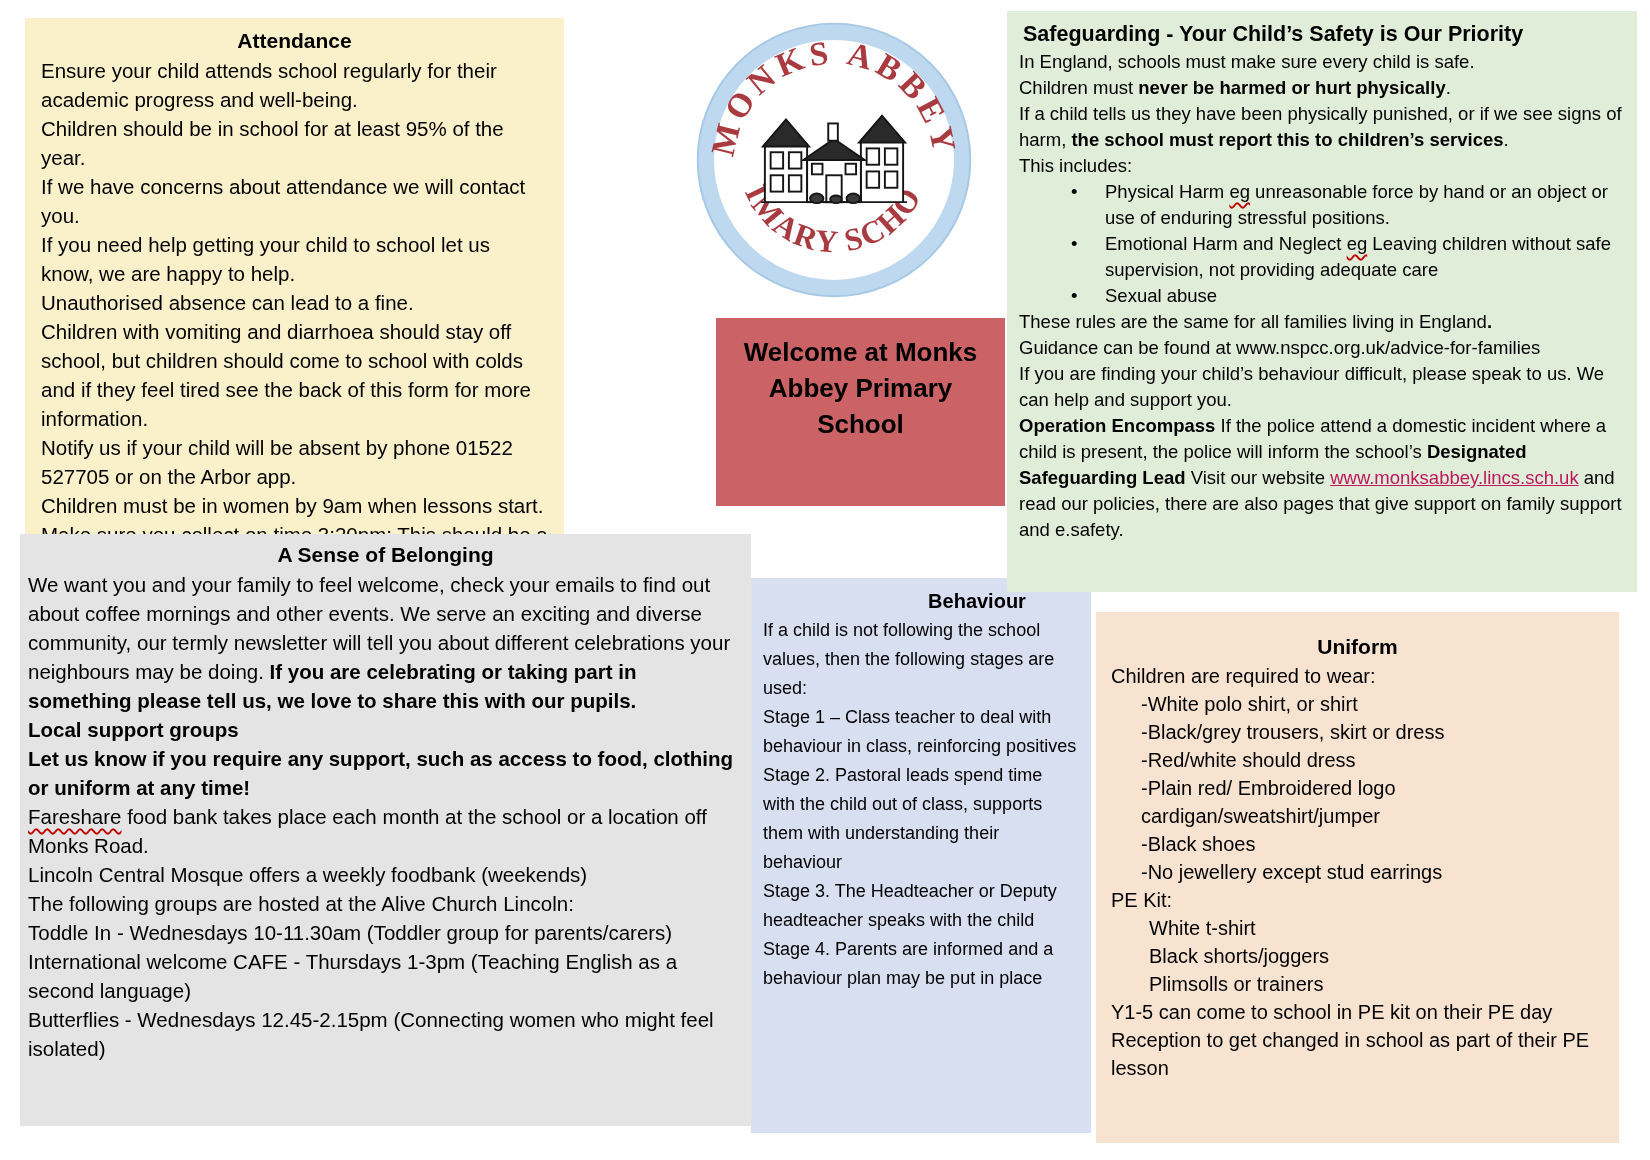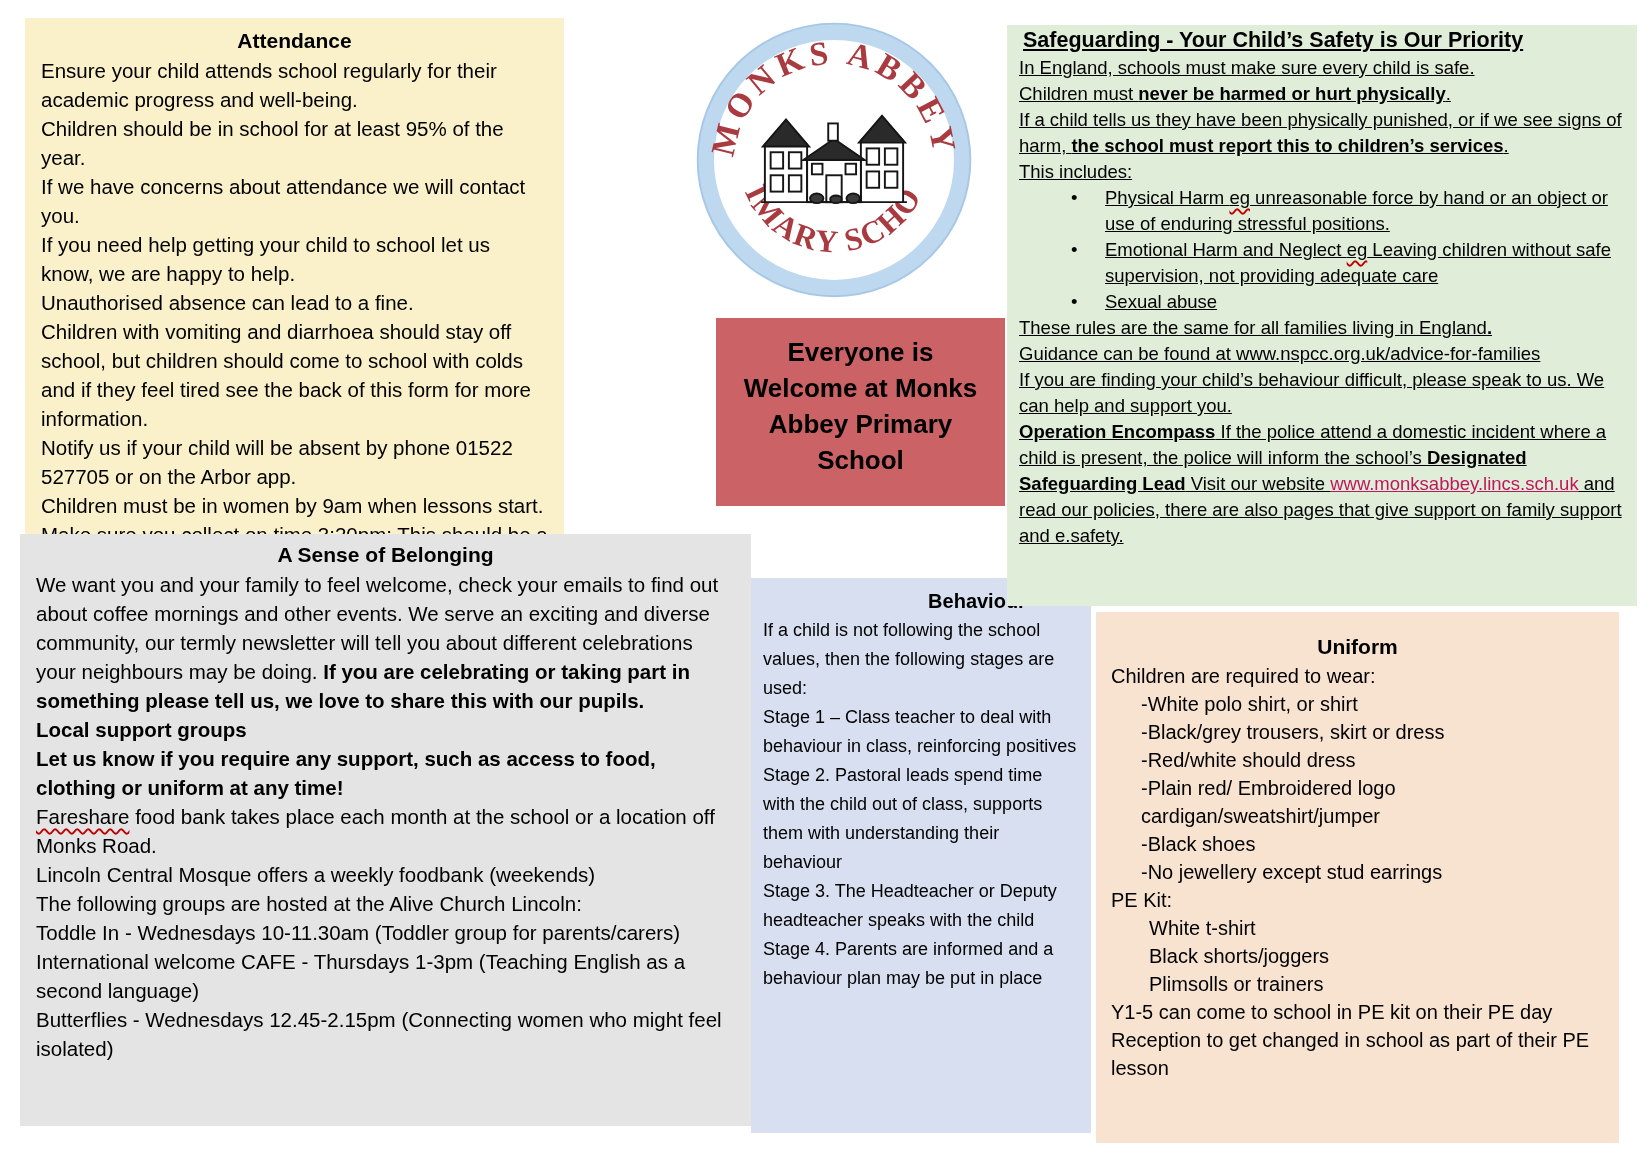--- a/index.html
+++ b/index.html
@@ -9,23 +9,23 @@
   .panel-title { font-weight:bold; text-align:center; font-size:21px; line-height:30px; }
   .line { }
   .para { }
   .b { font-weight:bold; }
   .sq { text-decoration:underline wavy #c00000 1.5px; text-underline-offset:4px; }
   .link { color:#be185d; text-decoration:underline; cursor:pointer;text-align:center; }
 
   #attendance { left:25px; top:18px; width:539px; height:516px; background:#FAF0C9;
                 padding:8px 16px 6px; font-size:20.5px; line-height:29px; z-index:1; }
   #belonging  { left:20px; top:534px; width:731px; height:592px; background:#E4E4E4;
-                padding:6px 16px; font-size:20.5px; line-height:29px; z-index:1; }
-  #safeguarding { left:1007px; top:25px; width:630px; height:581px; background:#E0EDD9;
-                padding:0 12px; font-size:18.5px; line-height:26px; z-index:3;text-decoration:underline; }
+                padding:6px 8px; font-size:20.5px; line-height:29px; z-index:1; }
+  #safeguarding { left:1007px; top:11px; width:630px; height:581px; background:#E0EDD9;
+                padding:8px 12px; font-size:18.5px; line-height:26px; z-index:3; }
   #safeguarding .panel-title { text-align:left; font-size:21.5px; padding-left:4px; }
   #behaviour  { left:751px; top:578px; width:340px; height:555px; background:#D8DFF1;
                 padding:8px 12px; font-size:18px; line-height:29px; z-index:2; }
   #behaviour .panel-title { font-size:20px; text-align:center; padding-left:112px; }
   #uniform    { left:1096px; top:612px; width:523px; height:531px; background:#F8E3D1;
                 padding:20px 15px; font-size:20px; line-height:28px; z-index:1; }
   #welcome-box { left:716px; top:318px; width:289px; height:188px; background:#CB6366;
                 padding-top:16px; font-size:26px; line-height:36px; font-weight:bold;
                 text-align:center; z-index:1; }
   #logo-wrap  { left:690px; top:8px; width:288px; height:302px; z-index:1; overflow:visible; }
@@ -89,21 +89,20 @@
         <line x1="74" y1="196" x2="226" y2="196"></line>
         <ellipse cx="132" cy="192" rx="7" ry="5" fill="#3a3a3a"></ellipse>
         <ellipse cx="152" cy="193" rx="6" ry="4" fill="#3a3a3a"></ellipse>
         <ellipse cx="170" cy="192" rx="7" ry="5" fill="#3a3a3a"></ellipse>
       </g>
     </svg>
   </div>
 
   <div class="panel" id="welcome-box">
     <div>
-        <div class="welcome-line">Everyone is</div>
         <div class="welcome-line">Welcome at Monks</div>
         <div class="welcome-line">Abbey Primary</div>
         <div class="welcome-line">School</div>
       </div>
   </div>
 
   <div class="panel" id="safeguarding">
     <div class="panel-title">Safeguarding - Your Child’s Safety is Our Priority</div>
     <div>
         <div class="line"><span>In England, schools must make sure every child is safe.</span></div>

